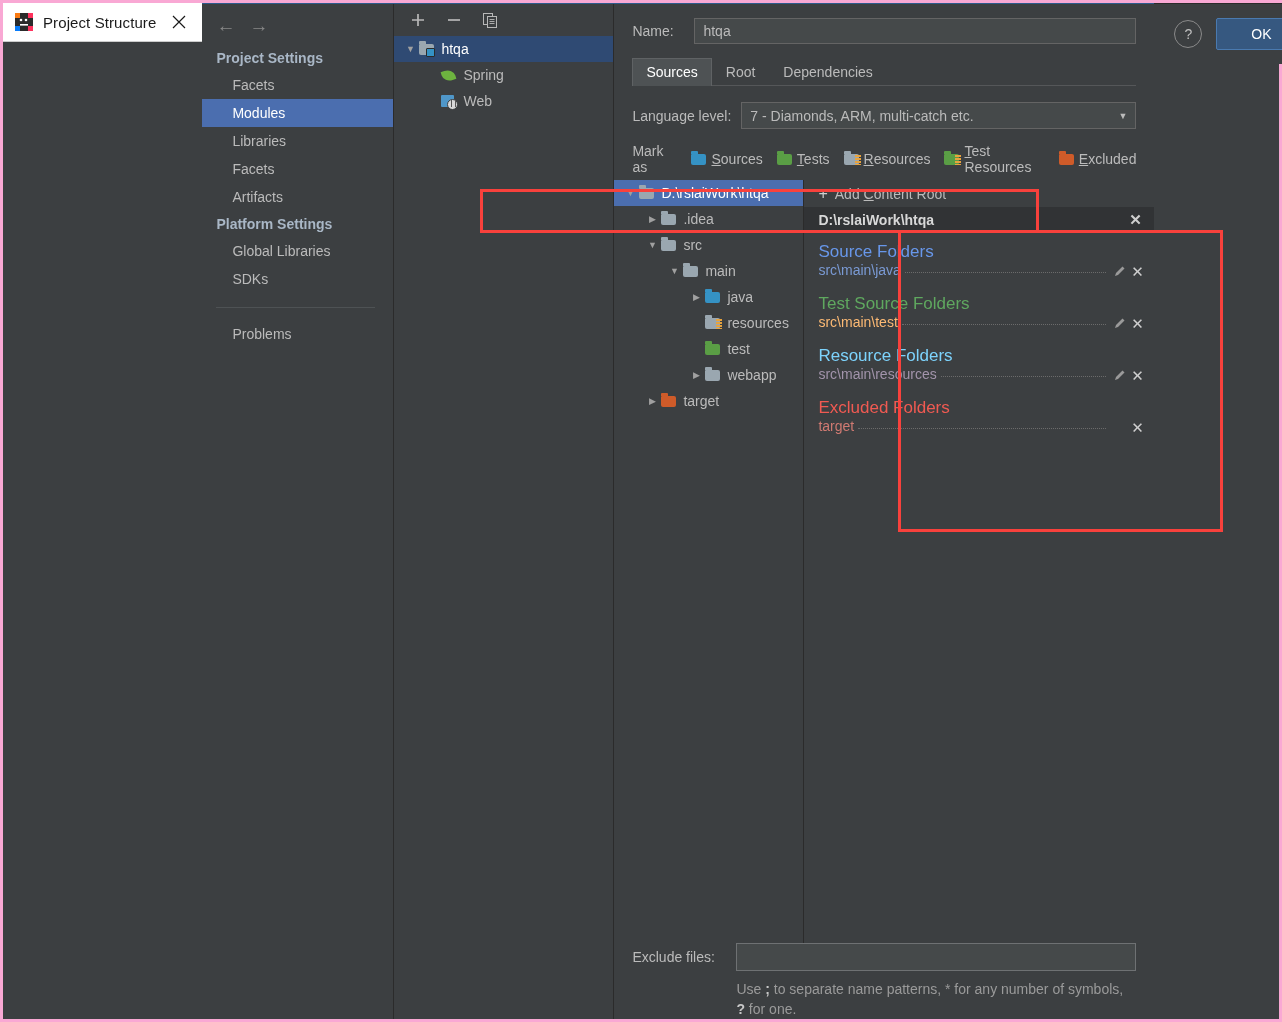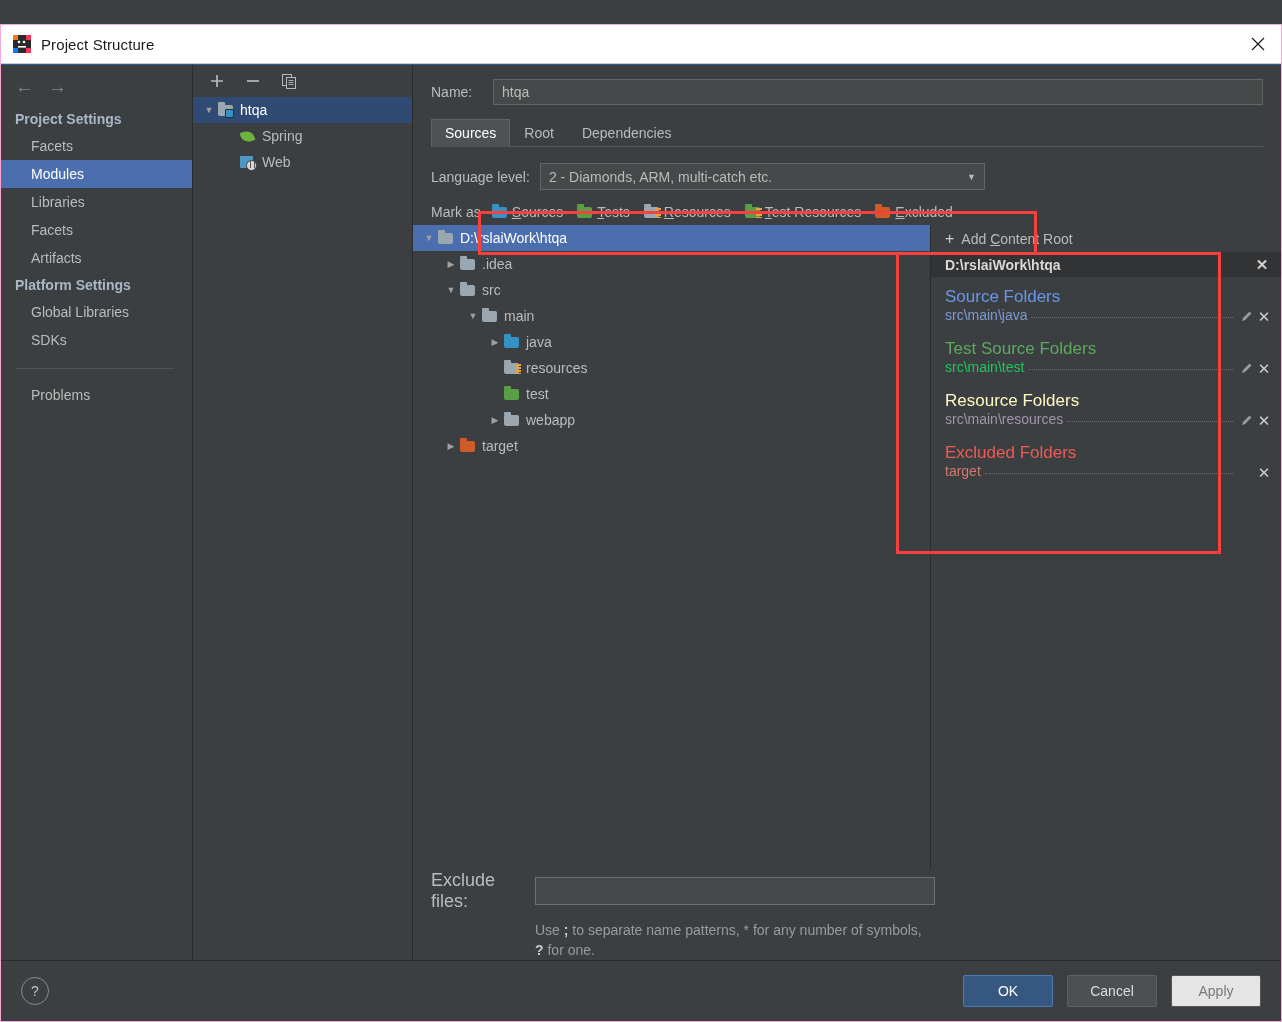--- a/index.html
+++ b/index.html
@@ -12,26 +12,24 @@
     background: #3c3f41;
     font-family: "Liberation Sans", sans-serif;
     font-size: 14px;
     color: #bbbbbb;
     overflow: hidden;
     position: relative;
   }
   .dialog {
     position: absolute;
     inset: 0;
-    border: 1px solid #f9a8d4;
+    border: 3px solid #f9a8d4;
     box-sizing: border-box;
     display: flex;
-    flex-direction: column;
     background: #3c3f41;
-    margin-top: 24px;
   }
 
   
   .titlebar {
     height: 38px;
     background: #ffffff;
     display: flex;
     align-items: center;
     flex: 0 0 auto;
     border-bottom: 1px solid #cccccc;
@@ -375,21 +373,21 @@
     position: absolute;
     border: 3px solid #f8413c;
     pointer-events: none;
     z-index: 50;
     box-sizing: border-box;
   }
 
   
   .exclude-block { padding: 0 18px 0 18px; }
   .exclude-row { display: flex; align-items: center; }
-  .exclude-label { width: 104px; font-size: 18px; color: #bbbbbb; }
+  .exclude-label { width: 104px; font-size: 14px; color: #bbbbbb; }
   .exclude-input {
     width: 400px; height: 28px;
     background: #45494a;
     border: 1px solid #6e7173;
     box-sizing: border-box;
     outline: none;
     color: #bbbbbb;
     font-family: "Liberation Sans", sans-serif;
     font-size: 14px;
     padding: 0 6px;
@@ -557,21 +555,21 @@
 
       <div class="tabs">
         <div class="tab active">Sources</div>
         <div class="tab">Root</div>
         <div class="tab">Dependencies</div>
       </div>
 
       <div class="ll-row">
         <div class="ll-label">Language level:</div>
         <div class="combo">
-          <span>2 - Diamonds, ARM, multi-catch etc.</span>
+          <span>7 - Diamonds, ARM, multi-catch etc.</span>
           <span class="combo-arrow">▼</span>
         </div>
       </div>
 
       <div class="markas-row">
         <div class="markas-label">Mark as</div>
         <div class="mark-btns">
 
           <div class="mark-btn">
             <span class="micon">
@@ -714,32 +712,32 @@
                   <path d="M2 11 L3 8 L9.5 1.5 L11.5 3.5 L5 10 Z" fill="#9a9a9a"></path>
                 </svg>
             </span>
             <span class="icon-btn xmark">✕</span>
           </div>
 
           <div class="grp">
             <div class="grp-title" style="color:#5fa85f">Test Source Folders</div>
           </div>
           <div class="grp-row">
-            <span class="grp-path" style="color:#22c55e">src\main\test</span>
+            <span class="grp-path" style="color:#fdba74">src\main\test</span>
             <span class="dots"></span>
             <span class="icon-btn pencil">
               <svg width="13" height="13" viewBox="0 0 13 13">
                   <path d="M2 11 L3 8 L9.5 1.5 L11.5 3.5 L5 10 Z" fill="#9a9a9a"></path>
                 </svg>
             </span>
             <span class="icon-btn xmark">✕</span>
           </div>
 
           <div class="grp">
-            <div class="grp-title" style="color:#fef9c3">Resource Folders</div>
+            <div class="grp-title" style="color:#7dd3fc">Resource Folders</div>
           </div>
           <div class="grp-row">
             <span class="grp-path" style="color:#a294ab">src\main\resources</span>
             <span class="dots"></span>
             <span class="icon-btn pencil">
               <svg width="13" height="13" viewBox="0 0 13 13">
                   <path d="M2 11 L3 8 L9.5 1.5 L11.5 3.5 L5 10 Z" fill="#9a9a9a"></path>
                 </svg>
             </span>
             <span class="icon-btn xmark">✕</span>

